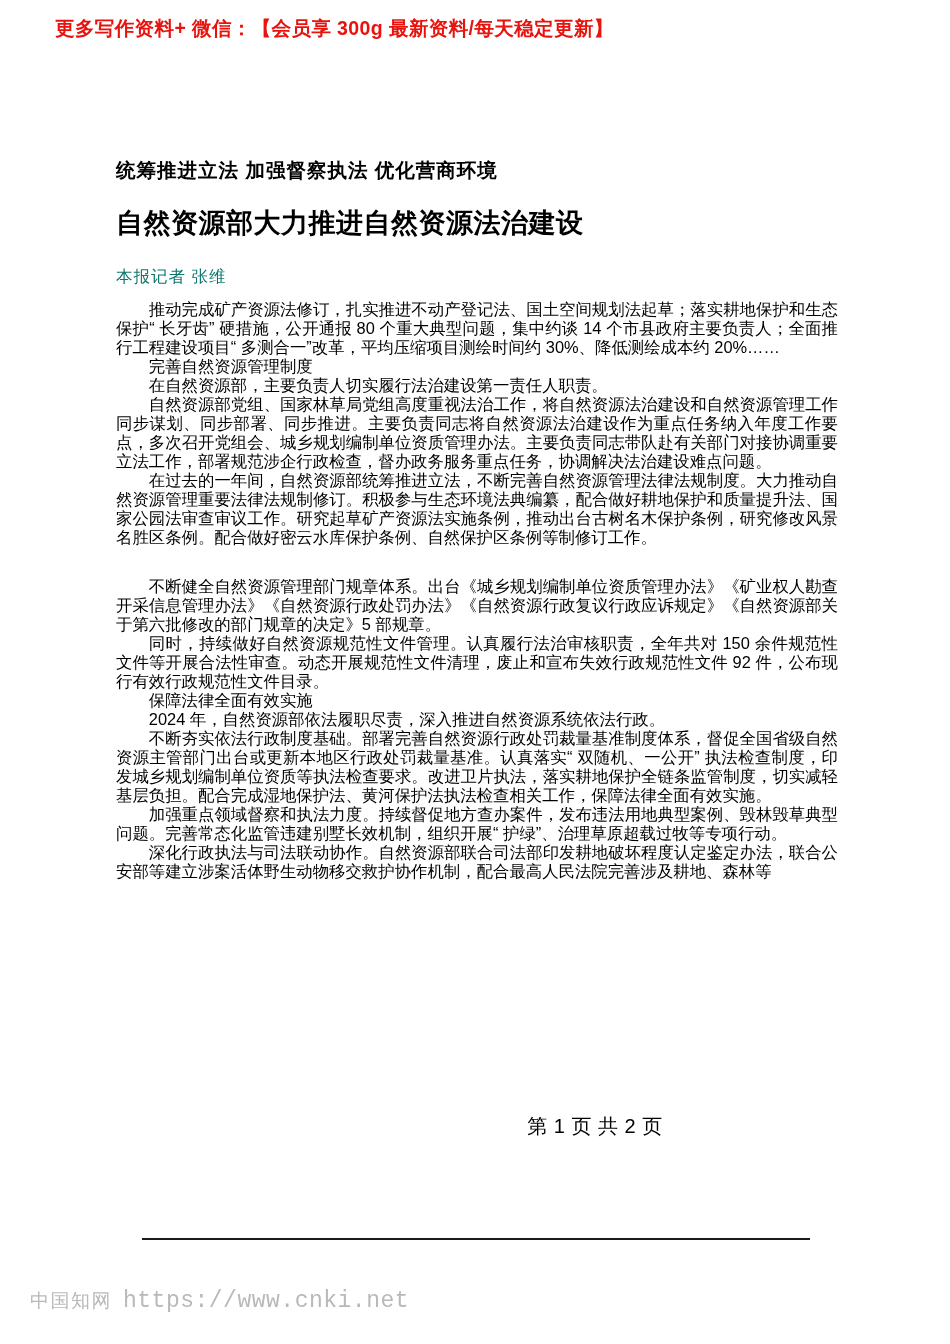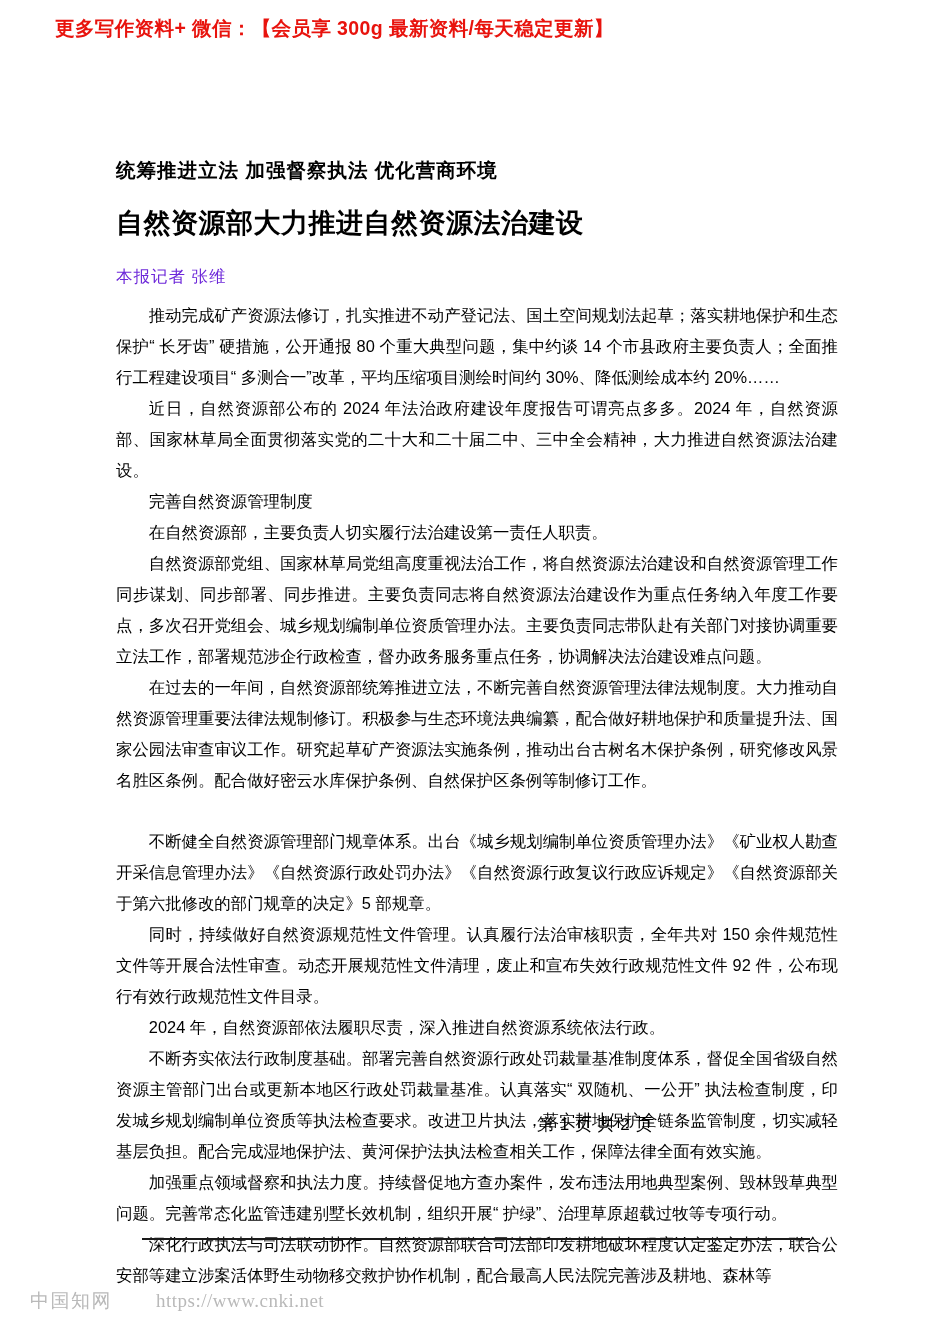--- a/index.html
+++ b/index.html
@@ -63,54 +63,54 @@
   .headline {
     font-size: 27px;
     font-weight: bold;
     letter-spacing: 0.5px;
     color: #000;
     margin-top: 20px;
     line-height: 1.35;
   }
   .byline {
     font-size: 16.5px;
-    color: #6d28d9;
+    color: #0f766e;
     margin-top: 22px;
     line-height: 1.5;
     letter-spacing: 1px;
   }
 
   
   .article-body {
     position: absolute;
     left: 116px;
     top: 300px;
     width: 722px;
     font-size: 16.4px;
-    line-height: 31px;
+    line-height: 19px;
     text-align: justify;
     text-justify: inter-ideograph;
     color: #000;
   }
   .article-body p {
     margin: 0;
     text-indent: 2em;
   }
   .article-body p.gap-before {
     margin-top: 29.5px;
   }
 
   
   .page-footer {
     position: absolute;
     left: 0;
     top: 1113px;
     width: 950px;
     text-align: center;
-    font-size: 17px;
+    font-size: 20px;
     color: #000;
     letter-spacing: 0.5px;
   }
   .page-footer .inner {
     display: inline-block;
     margin-left: 240px;
   }
 
   
   .bottom-rule {
@@ -130,50 +130,50 @@
     display: flex;
     align-items: center;
     color: #b9b9b9;
   }
   .cnki-brand {
     font-size: 19px;
     letter-spacing: 1.5px;
     color: #b9b9b9;
   }
   .cnki-url {
-    font-family: Liberation Serif, serif;
-    font-size: 19px;
+    font-family: Liberation Mono, monospace;
+    font-size: 23px;
     letter-spacing: 0.5px;
-    margin-left: 44px;
+    margin-left: 11px;
     color: #b9b9b9;
   }
 </style>
 </head>
 <body>
 
 <div id="page">
 
   <div class="promo-banner">更多写作资料+ 微信：【会员享 300g 最新资料/每天稳定更新】</div>
 
 
   <div class="title-block">
     <div class="kicker">统筹推进立法 加强督察执法 优化营商环境</div>
     <div class="headline">自然资源部大力推进自然资源法治建设</div>
     <div class="byline">本报记者  张维</div>
   </div>
 
   <div class="article-body" id="article-body">
       <p>推动完成矿产资源法修订，扎实推进不动产登记法、国土空间规划法起草；落实耕地保护和生态保护“ 长牙齿” 硬措施，公开通报 80 个重大典型问题，集中约谈 14 个市县政府主要负责人；全面推行工程建设项目“ 多测合一”改革，平均压缩项目测绘时间约 30%、降低测绘成本约 20%……</p>
-      <p>近日，自然资源部公布的 2024 年法治政府建设年度报告可谓亮点多多。2024 年，自然资源部、国家林草局全面贯彻落实党的二十大和二十届二中、三中全会精神，大力推进自然资源法治建设。</p>
       <p>完善自然资源管理制度</p>
       <p>在自然资源部，主要负责人切实履行法治建设第一责任人职责。</p>
       <p>自然资源部党组、国家林草局党组高度重视法治工作，将自然资源法治建设和自然资源管理工作同步谋划、同步部署、同步推进。主要负责同志将自然资源法治建设作为重点任务纳入年度工作要点，多次召开党组会、城乡规划编制单位资质管理办法。主要负责同志带队赴有关部门对接协调重要立法工作，部署规范涉企行政检查，督办政务服务重点任务，协调解决法治建设难点问题。</p>
       <p>在过去的一年间，自然资源部统筹推进立法，不断完善自然资源管理法律法规制度。大力推动自然资源管理重要法律法规制修订。积极参与生态环境法典编纂，配合做好耕地保护和质量提升法、国家公园法审查审议工作。研究起草矿产资源法实施条例，推动出台古树名木保护条例，研究修改风景名胜区条例。配合做好密云水库保护条例、自然保护区条例等制修订工作。</p>
       <p class="gap-before">不断健全自然资源管理部门规章体系。出台《城乡规划编制单位资质管理办法》《矿业权人勘查开采信息管理办法》《自然资源行政处罚办法》《自然资源行政复议行政应诉规定》《自然资源部关于第六批修改的部门规章的决定》5 部规章。</p>
       <p>同时，持续做好自然资源规范性文件管理。认真履行法治审核职责，全年共对 150 余件规范性文件等开展合法性审查。动态开展规范性文件清理，废止和宣布失效行政规范性文件 92 件，公布现行有效行政规范性文件目录。</p>
+      <p>保障法律全面有效实施</p>
       <p>2024 年，自然资源部依法履职尽责，深入推进自然资源系统依法行政。</p>
       <p>不断夯实依法行政制度基础。部署完善自然资源行政处罚裁量基准制度体系，督促全国省级自然资源主管部门出台或更新本地区行政处罚裁量基准。认真落实“ 双随机、一公开” 执法检查制度，印发城乡规划编制单位资质等执法检查要求。改进卫片执法，落实耕地保护全链条监管制度，切实减轻基层负担。配合完成湿地保护法、黄河保护法执法检查相关工作，保障法律全面有效实施。</p>
       <p>加强重点领域督察和执法力度。持续督促地方查办案件，发布违法用地典型案例、毁林毁草典型问题。完善常态化监管违建别墅长效机制，组织开展“ 护绿”、治理草原超载过牧等专项行动。</p>
       <p>深化行政执法与司法联动协作。自然资源部联合司法部印发耕地破坏程度认定鉴定办法，联合公安部等建立涉案活体野生动物移交救护协作机制，配合最高人民法院完善涉及耕地、森林等</p>
     </div>
 
   <div class="page-footer">
     <span class="inner">第 1 页 共 2 页</span>
   </div>
 

